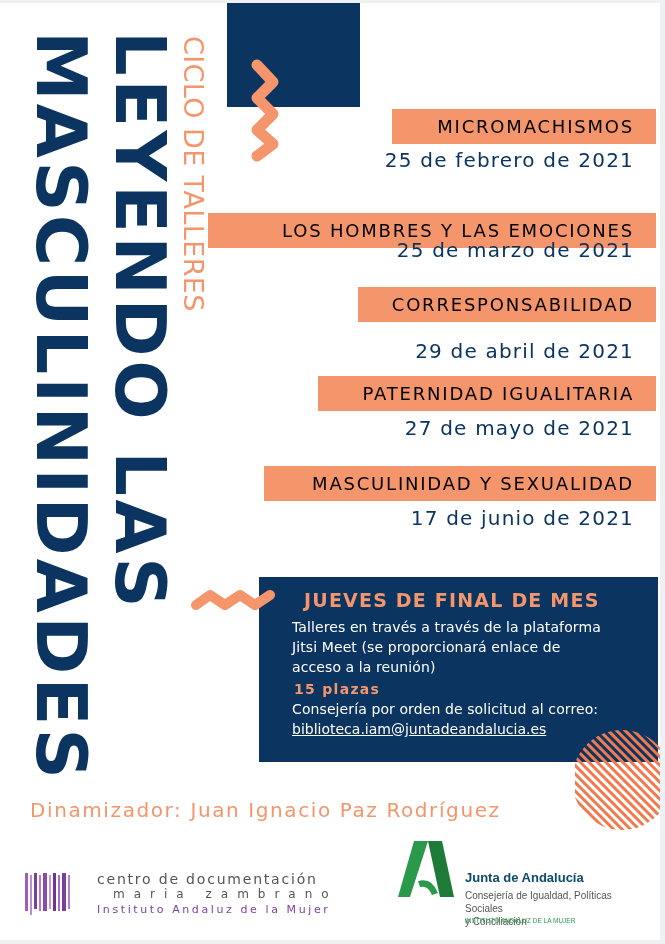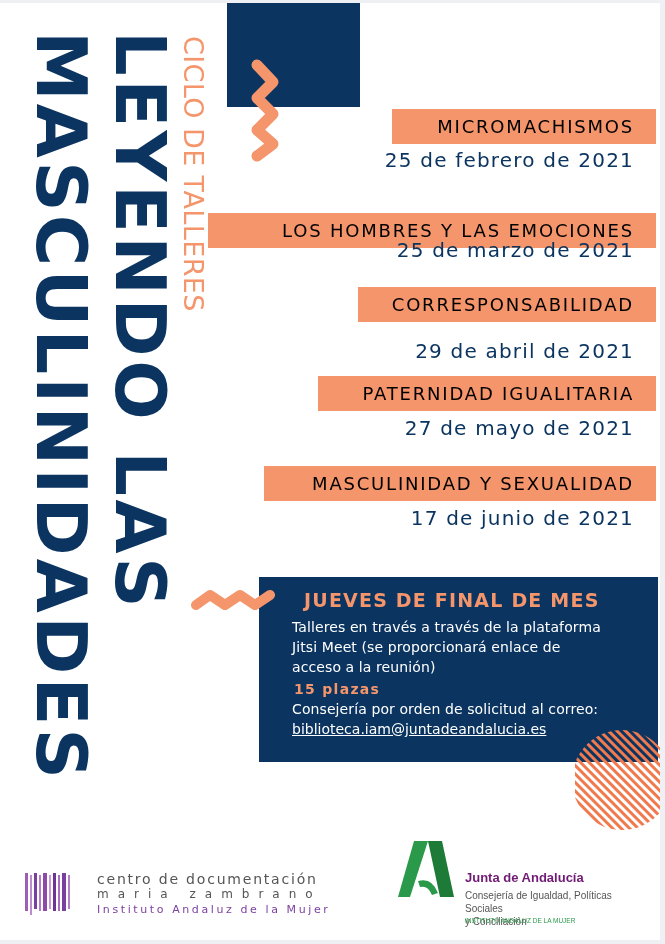--- a/index.html
+++ b/index.html
@@ -48,25 +48,25 @@
   .info-seats { color: #f4956b; font-weight: bold; font-size: 14px; letter-spacing: 1.3px; margin: 4px 0 2px 2px; }
   .info-email { color: #ffffff; text-decoration: underline; font-size: 14px; }
   .stripe-circle { position: absolute; left: 575px; top: 722px; width: 94px; height: 110px; }
   .facilitator {
     position: absolute; left: 30px; top: 795px; color: #f4956b; font-size: 20px; letter-spacing: 1.6px;
     white-space: nowrap;
   }
   .logo-left { position: absolute; left: 25px; top: 868px; width: 300px; height: 50px; }
   .barcode { position: absolute; left: 0; top: 2px; width: 46px; height: 42px; }
   .cdm-line1 { position: absolute; left: 72px; top: 0px; font-size: 14px; color: #555; letter-spacing: 1.8px; white-space: nowrap; }
-  .cdm-line2 { position: absolute; left: 72px; top: 16px; font-size: 12px; color: #555; letter-spacing: 9px; white-space: nowrap; }
+  .cdm-line2 { position: absolute; left: 88px; top: 16px; font-size: 12px; color: #555; letter-spacing: 9px; white-space: nowrap; }
   .cdm-line3 { position: absolute; left: 72px; top: 32px; font-size: 11px; color: #7b3fa0; letter-spacing: 2.6px; white-space: nowrap; }
   .logo-right { position: absolute; left: 398px; top: 838px; width: 240px; height: 90px; }
   .junta-mark { position: absolute; left: 0; top: 0; width: 56px; height: 60px; }
-  .junta-name { position: absolute; left: 67px; top: 29px; font-size: 13px; color: #701a75; white-space: nowrap; font-family: "Liberation Sans", sans-serif; font-weight: bold; }
+  .junta-name { position: absolute; left: 67px; top: 29px; font-size: 13px; color: #0c4a6e; white-space: nowrap; font-family: "Liberation Sans", sans-serif; font-weight: bold; }
   .junta-dept { position: absolute; left: 67px; top: 48px; font-size: 10px; color: #555; line-height: 13px; width: 170px; font-family: "Liberation Sans", sans-serif; }
   .junta-inst { position: absolute; left: 67px; top: 76px; font-size: 6.5px; color: #2a9a4a; white-space: nowrap; font-family: "Liberation Sans", sans-serif; }
 </style>
 </head>
 <body>
 
 <div class="page">
 
   <div class="vtext title-line2">MASCULINIDADES</div>
   <div class="vtext title-line1">LEYENDO LAS</div>
@@ -112,20 +112,21 @@
       <pattern id="stripes" patternUnits="userSpaceOnUse" width="6" height="6" patternTransform="rotate(-45)">
         <rect x="0" y="0" width="3" height="6" fill="#f07a4e"></rect>
       </pattern>
       <clipPath id="cc">
           <circle cx="47" cy="55" r="50"></circle>
         </clipPath>
     </defs>
     <rect x="0" y="0" width="85" height="110" fill="url(#stripes)" clip-path="url(#cc)"></rect>
   </svg>
 
+  <div class="facilitator">Dinamizador: Juan Ignacio Paz Rodríguez</div>
 
   <div class="logo-left">
     <svg class="barcode" viewBox="0 0 46 42">
       <rect x="0" y="0" width="3" height="38" fill="#9c5fb5"></rect>
       <rect x="5" y="2" width="2" height="40" fill="#c08ad0"></rect>
       <rect x="9" y="0" width="3" height="36" fill="#7b3fa0"></rect>
       <rect x="14" y="2" width="2" height="36" fill="#b37cc9"></rect>
       <rect x="18" y="0" width="4" height="38" fill="#8e4aa8"></rect>
       <rect x="24" y="2" width="2" height="34" fill="#c898d8"></rect>
       <rect x="28" y="0" width="3" height="38" fill="#6d3595"></rect>

